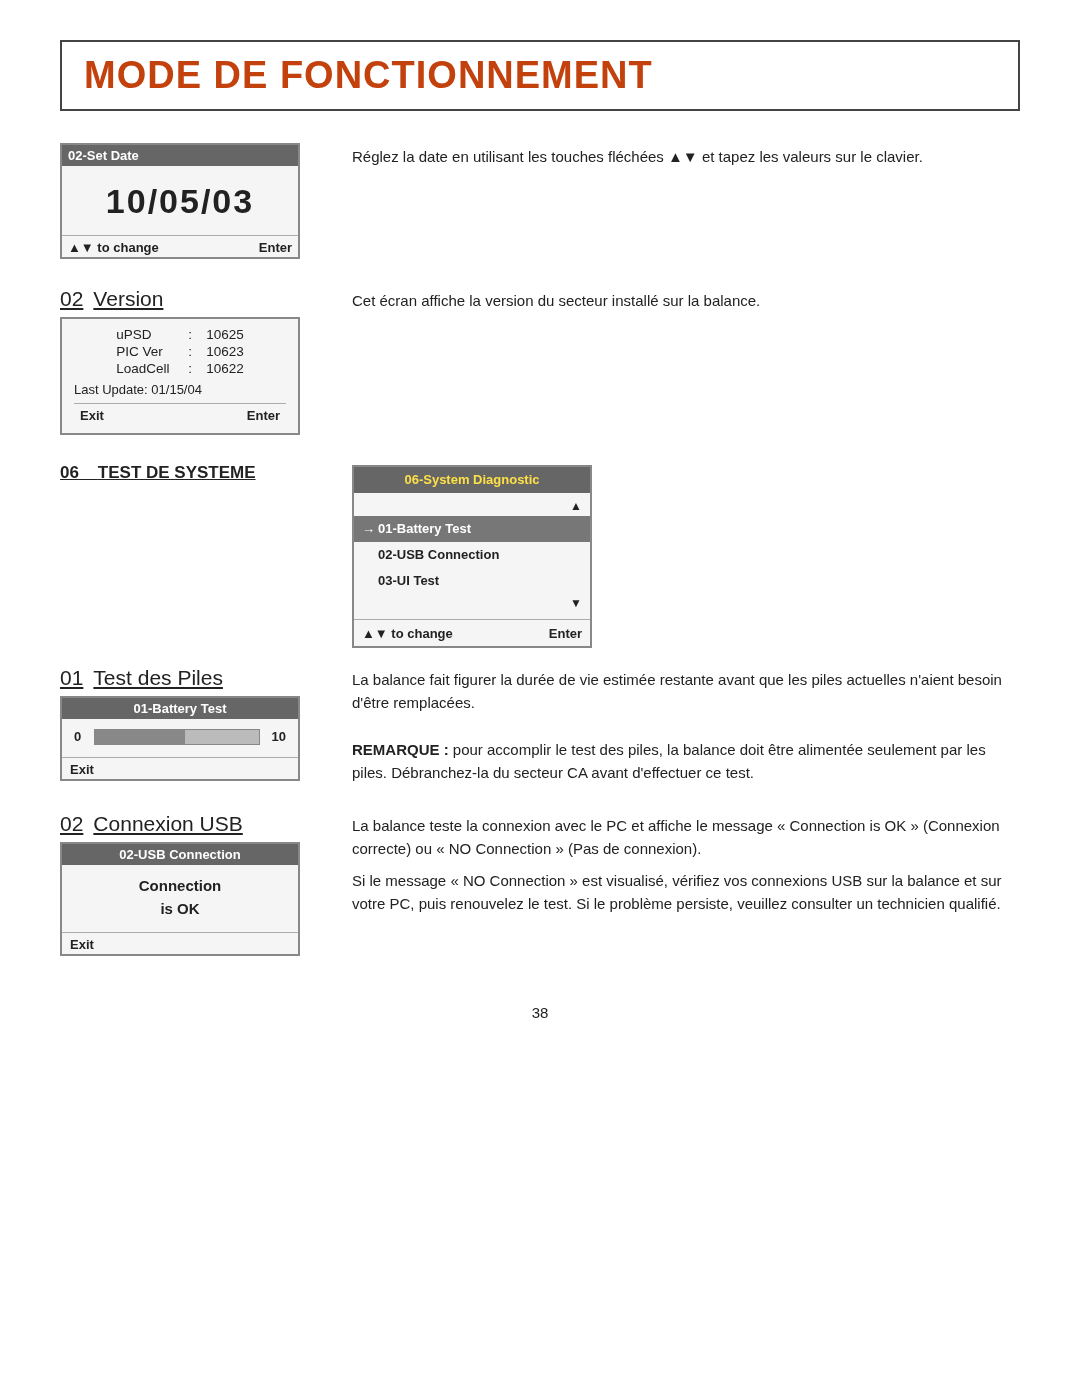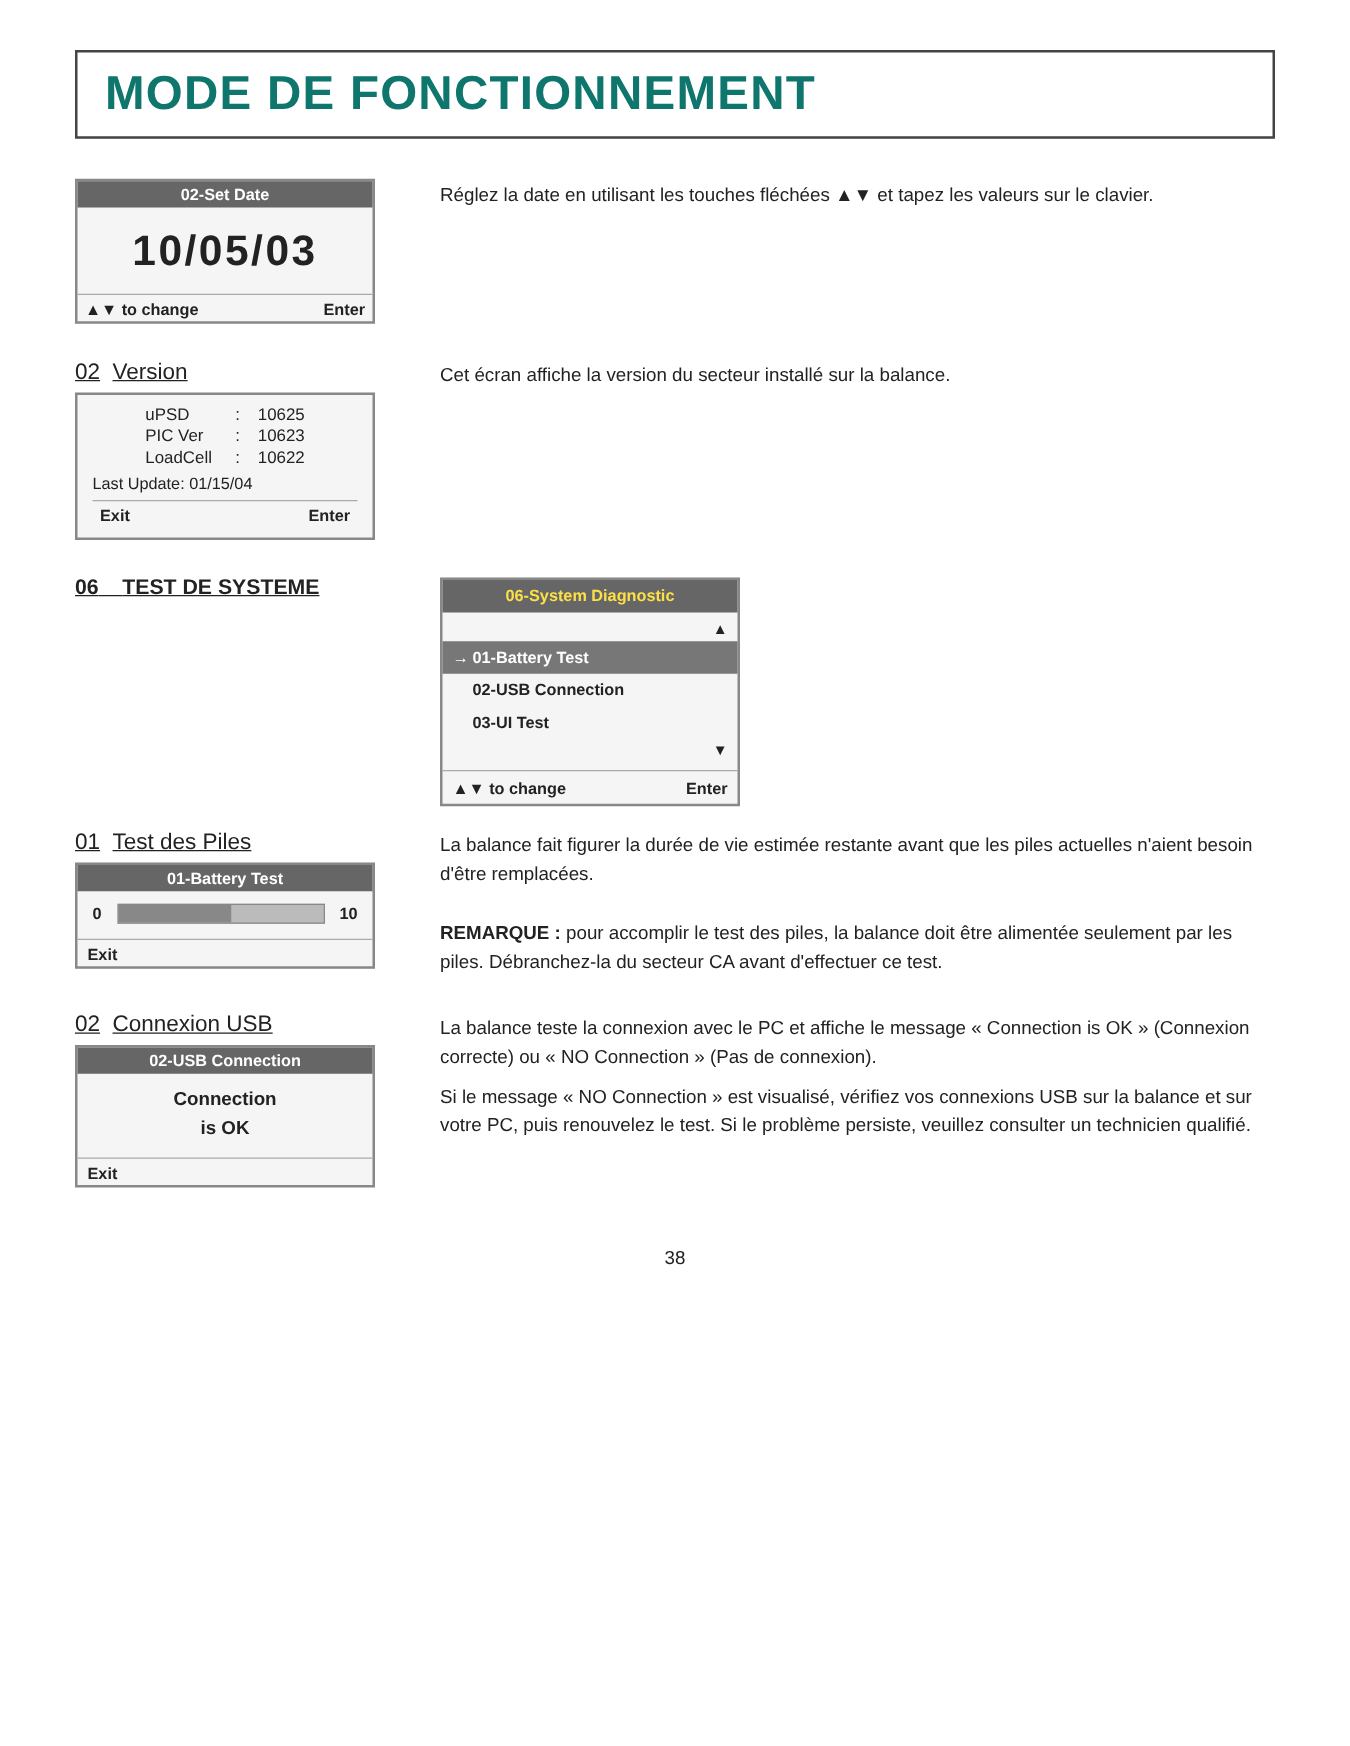--- a/index.html
+++ b/index.html
@@ -16,21 +16,21 @@
     
     .page-title {
       border: 2.5px solid #444;
       padding: 12px 22px;
       margin-bottom: 32px;
     }
     .page-title h1 {
       font-size: 38px;
       font-weight: 900;
       letter-spacing: 1px;
-      color: #0f766e;
+      color: #c2410c;
     }
 
     
     .section-row {
       display: flex;
       gap: 32px;
       margin-bottom: 28px;
       align-items: flex-start;
     }
     .section-left {
@@ -46,39 +46,38 @@
 
     
     .section-heading {
       font-size: 17px;
       font-weight: 900;
       text-decoration: underline;
     }
 
     
     .sub-label {
-      font-size: 18px;
+      font-size: 21px;
       text-decoration: underline;
       margin-bottom: 6px;
       display: flex;
       gap: 10px;
     }
 
     
     .device-box {
       border: 2px solid #888;
       background: #f5f5f5;
       width: 240px;
     }
     .device-box-title {
       background: #666;
       color: #fff;
       font-size: 13px;
       font-weight: bold;
-      text-align: center;
       padding: 3px 6px;
     }
     .device-box-body {
       padding: 8px 12px 6px 12px;
     }
     .device-box-value {
       font-size: 34px;
       font-weight: bold;
       text-align: center;
       padding: 8px 0 4px 0;

